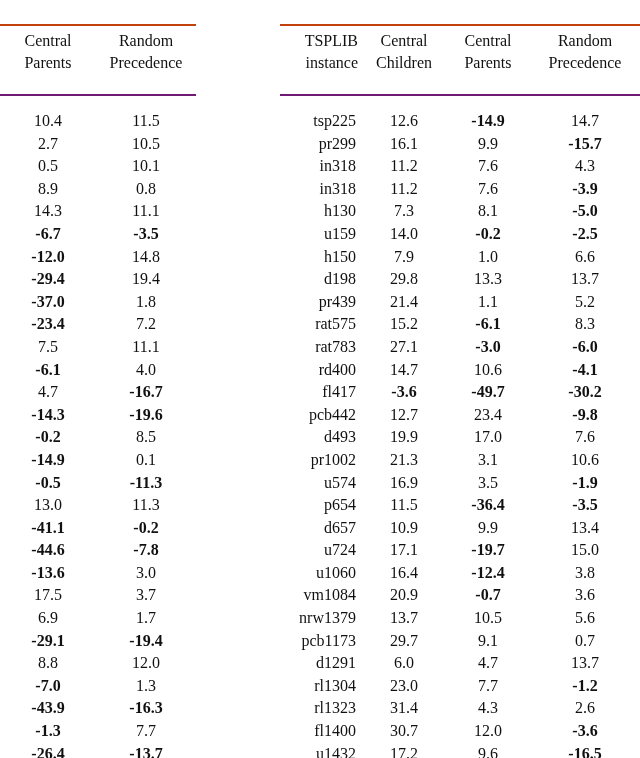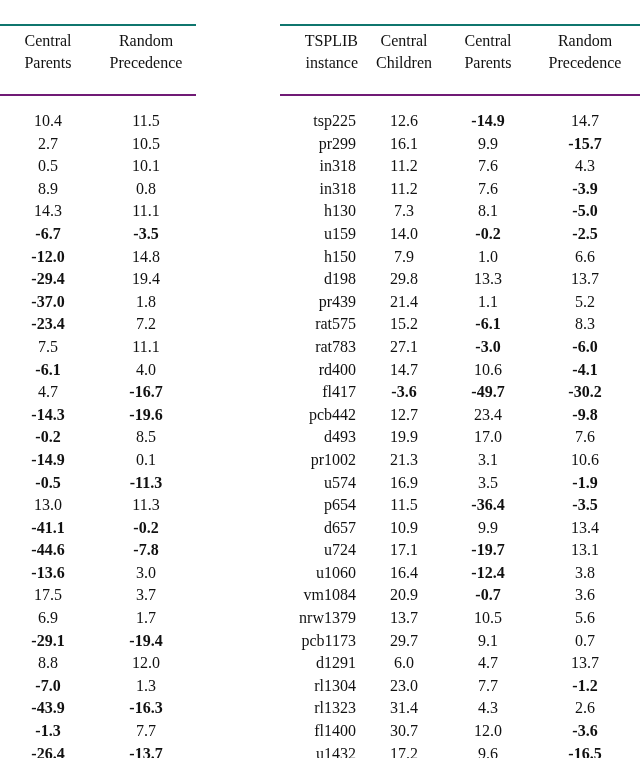--- a/index.html
+++ b/index.html
@@ -17,21 +17,21 @@
     }
     .tbl {
       position: absolute;
       top: 24px;
       border-collapse: collapse;
       font-size: 16px;
       line-height: 22.6px;
     }
     .tbl-left { left: 0px; width: 196px; }
     .tbl-right { left: 280px; width: 360px; }
-    .tbl thead tr.hrow1 th { border-top: 2px solid #0f766e; padding-top: 4px; }
+    .tbl thead tr.hrow1 th { border-top: 2px solid #c2410c; padding-top: 4px; }
     .tbl thead tr.hrow2 th { border-bottom: 2px solid #701a75; padding-bottom: 20px; }
     .tbl th {
       font-weight: normal;
       text-align: center;
       line-height: 22px;
       padding: 0 4px;
       white-space: nowrap;
     }
     .tbl td {
       text-align: center;
@@ -324,21 +324,21 @@
       <tr>
         <td class="inst">d657</td>
         <td>10.9</td>
         <td>9.9</td>
         <td>13.4</td>
       </tr>
       <tr>
         <td class="inst">u724</td>
         <td>17.1</td>
         <td class="b">-19.7</td>
-        <td>13.1</td>
+        <td>15.0</td>
       </tr>
       <tr>
         <td class="inst">u1060</td>
         <td>16.4</td>
         <td class="b">-12.4</td>
         <td>3.8</td>
       </tr>
       <tr>
         <td class="inst">vm1084</td>
         <td>20.9</td>

